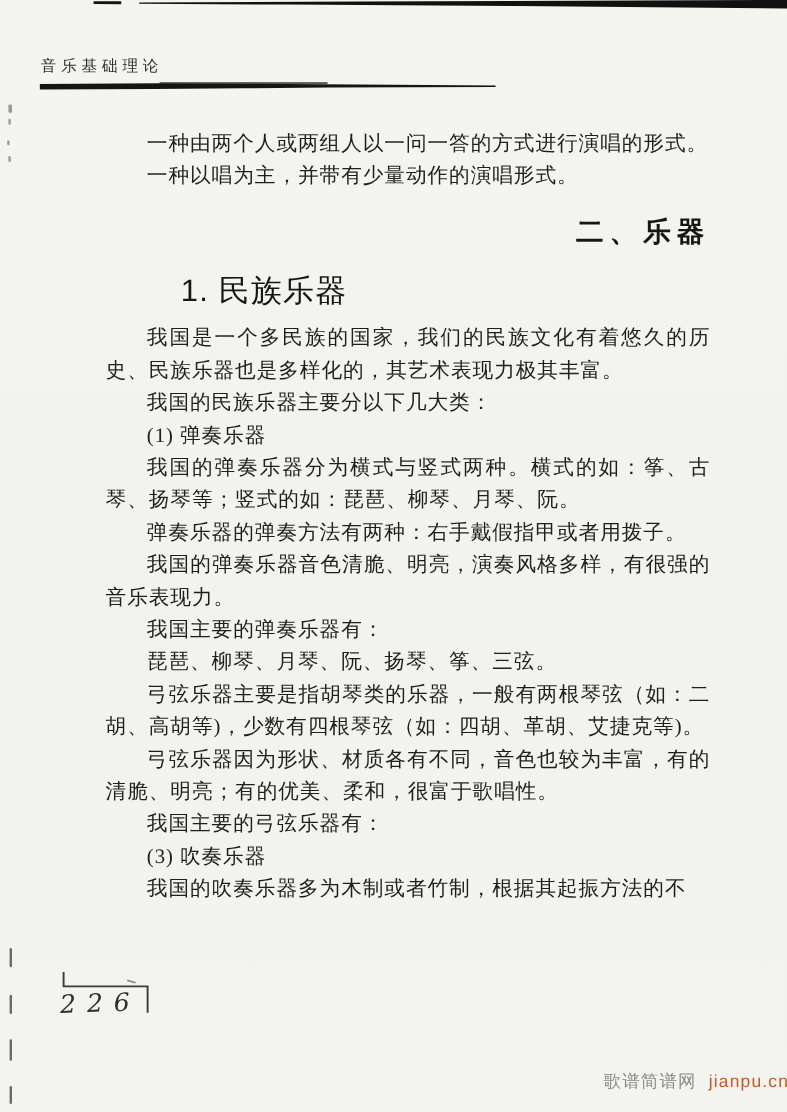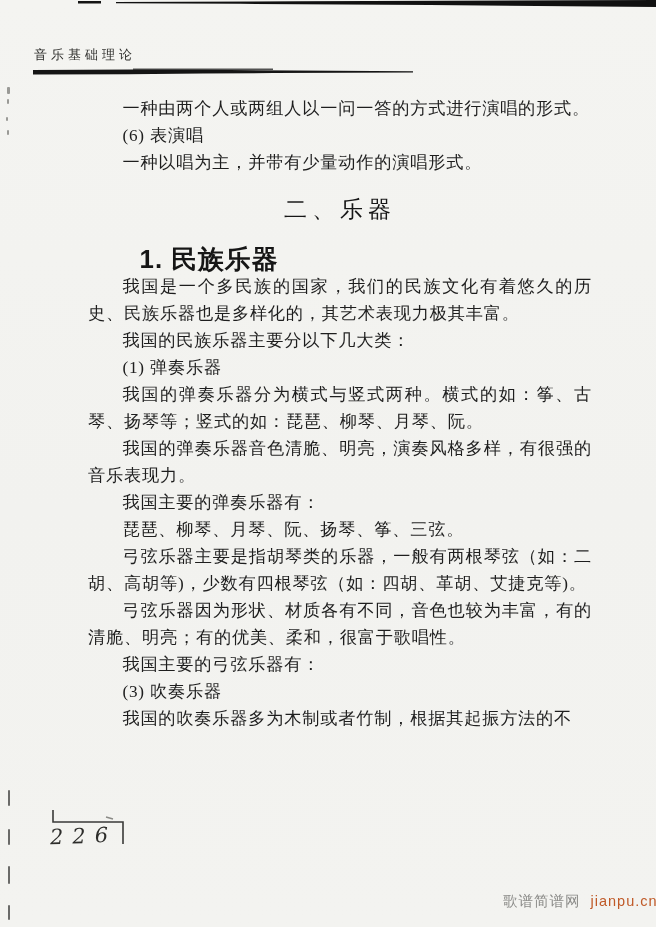--- a/index.html
+++ b/index.html
@@ -20,33 +20,33 @@
   
   .running-head{
     position:absolute;left:34px;top:46px;
     font-size:13px;letter-spacing:4px;color:#2f2f2d;
     font-family:"Liberation Serif","DejaVu Serif",serif;
   }
   .head-rule{position:absolute;left:33px;top:68px;}
 
   
   .column{
-    position:absolute;left:88px;top:95px;width:504px;
+    position:absolute;left:88px;top:106px;width:504px;
     font-size:17.2px;line-height:27px;letter-spacing:0.8px;
     text-align:justify;color:#1e1e1e;
   }
   .para{margin:0;text-indent:2em;}
   .h-main{
     margin:16px 0 20px 0;text-indent:0;
     font-family:"Liberation Sans","DejaVu Sans",sans-serif;
-    font-size:23px;line-height:34px;font-weight:normal;
-    text-align:center;letter-spacing:5px;color:#161616;
+    font-size:23px;line-height:34px;font-weight:bold;
+    text-align:right;letter-spacing:5px;color:#161616;
   }
   .h-sub{
-    margin:0;text-indent:2em;font-weight:bold;
+    margin:11px;text-indent:2em;font-weight:normal;
     font-family:"Liberation Sans","DejaVu Sans",sans-serif;
     letter-spacing:1px;color:#161616;
   }
 
   
   .folio-bracket{position:absolute;left:48px;top:802px;}
   .folio-number{
     position:absolute;left:50px;top:824px;
     font-family:"DejaVu Serif","Liberation Serif",serif;
     font-style:italic;font-size:21px;letter-spacing:9px;color:#2d2d2b;
@@ -84,28 +84,28 @@
 
   <div class="running-head">音乐基础理论</div>
 
   <svg class="head-rule" width="382" height="10" viewBox="0 0 382 10" xmlns="http://www.w3.org/2000/svg">
     <polygon points="0,2 100,1.4 170,1.8 380,3.2 380,4.6 240,5 170,5.6 95,6.2 0,6.6" fill="#151515"></polygon>
     <rect x="100" y="0.6" width="140" height="1.2" fill="#2a2a2a"></rect>
   </svg>
 
   <div class="column">
     <p class="para">一种由两个人或两组人以一问一答的方式进行演唱的形式。</p>
-    <p class="para">(6) 表演唱</p>
     <p class="para">一种以唱为主，并带有少量动作的演唱形式。</p>
     <h1 class="h-main">二、乐器</h1>
     <h2 class="h-sub">1. 民族乐器</h2>
     <p class="para">我国是一个多民族的国家，我们的民族文化有着悠久的历史、民族乐器也是多样化的，其艺术表现力极其丰富。</p>
     <p class="para">我国的民族乐器主要分以下几大类：</p>
     <p class="para">(1) 弹奏乐器</p>
     <p class="para">我国的弹奏乐器分为横式与竖式两种。横式的如：筝、古琴、扬琴等；竖式的如：琵琶、柳琴、月琴、阮。</p>
+    <p class="para">弹奏乐器的弹奏方法有两种：右手戴假指甲或者用拨子。</p>
     <p class="para">我国的弹奏乐器音色清脆、明亮，演奏风格多样，有很强的音乐表现力。</p>
     <p class="para">我国主要的弹奏乐器有：</p>
     <p class="para">琵琶、柳琴、月琴、阮、扬琴、筝、三弦。</p>
     <p class="para">弓弦乐器主要是指胡琴类的乐器，一般有两根琴弦（如：二胡、高胡等)，少数有四根琴弦（如：四胡、革胡、艾捷克等)。</p>
     <p class="para">弓弦乐器因为形状、材质各有不同，音色也较为丰富，有的清脆、明亮；有的优美、柔和，很富于歌唱性。</p>
     <p class="para">我国主要的弓弦乐器有：</p>
     <p class="para">(3) 吹奏乐器</p>
     <p class="para">我国的吹奏乐器多为木制或者竹制，根据其起振方法的不</p>
   </div>
 

